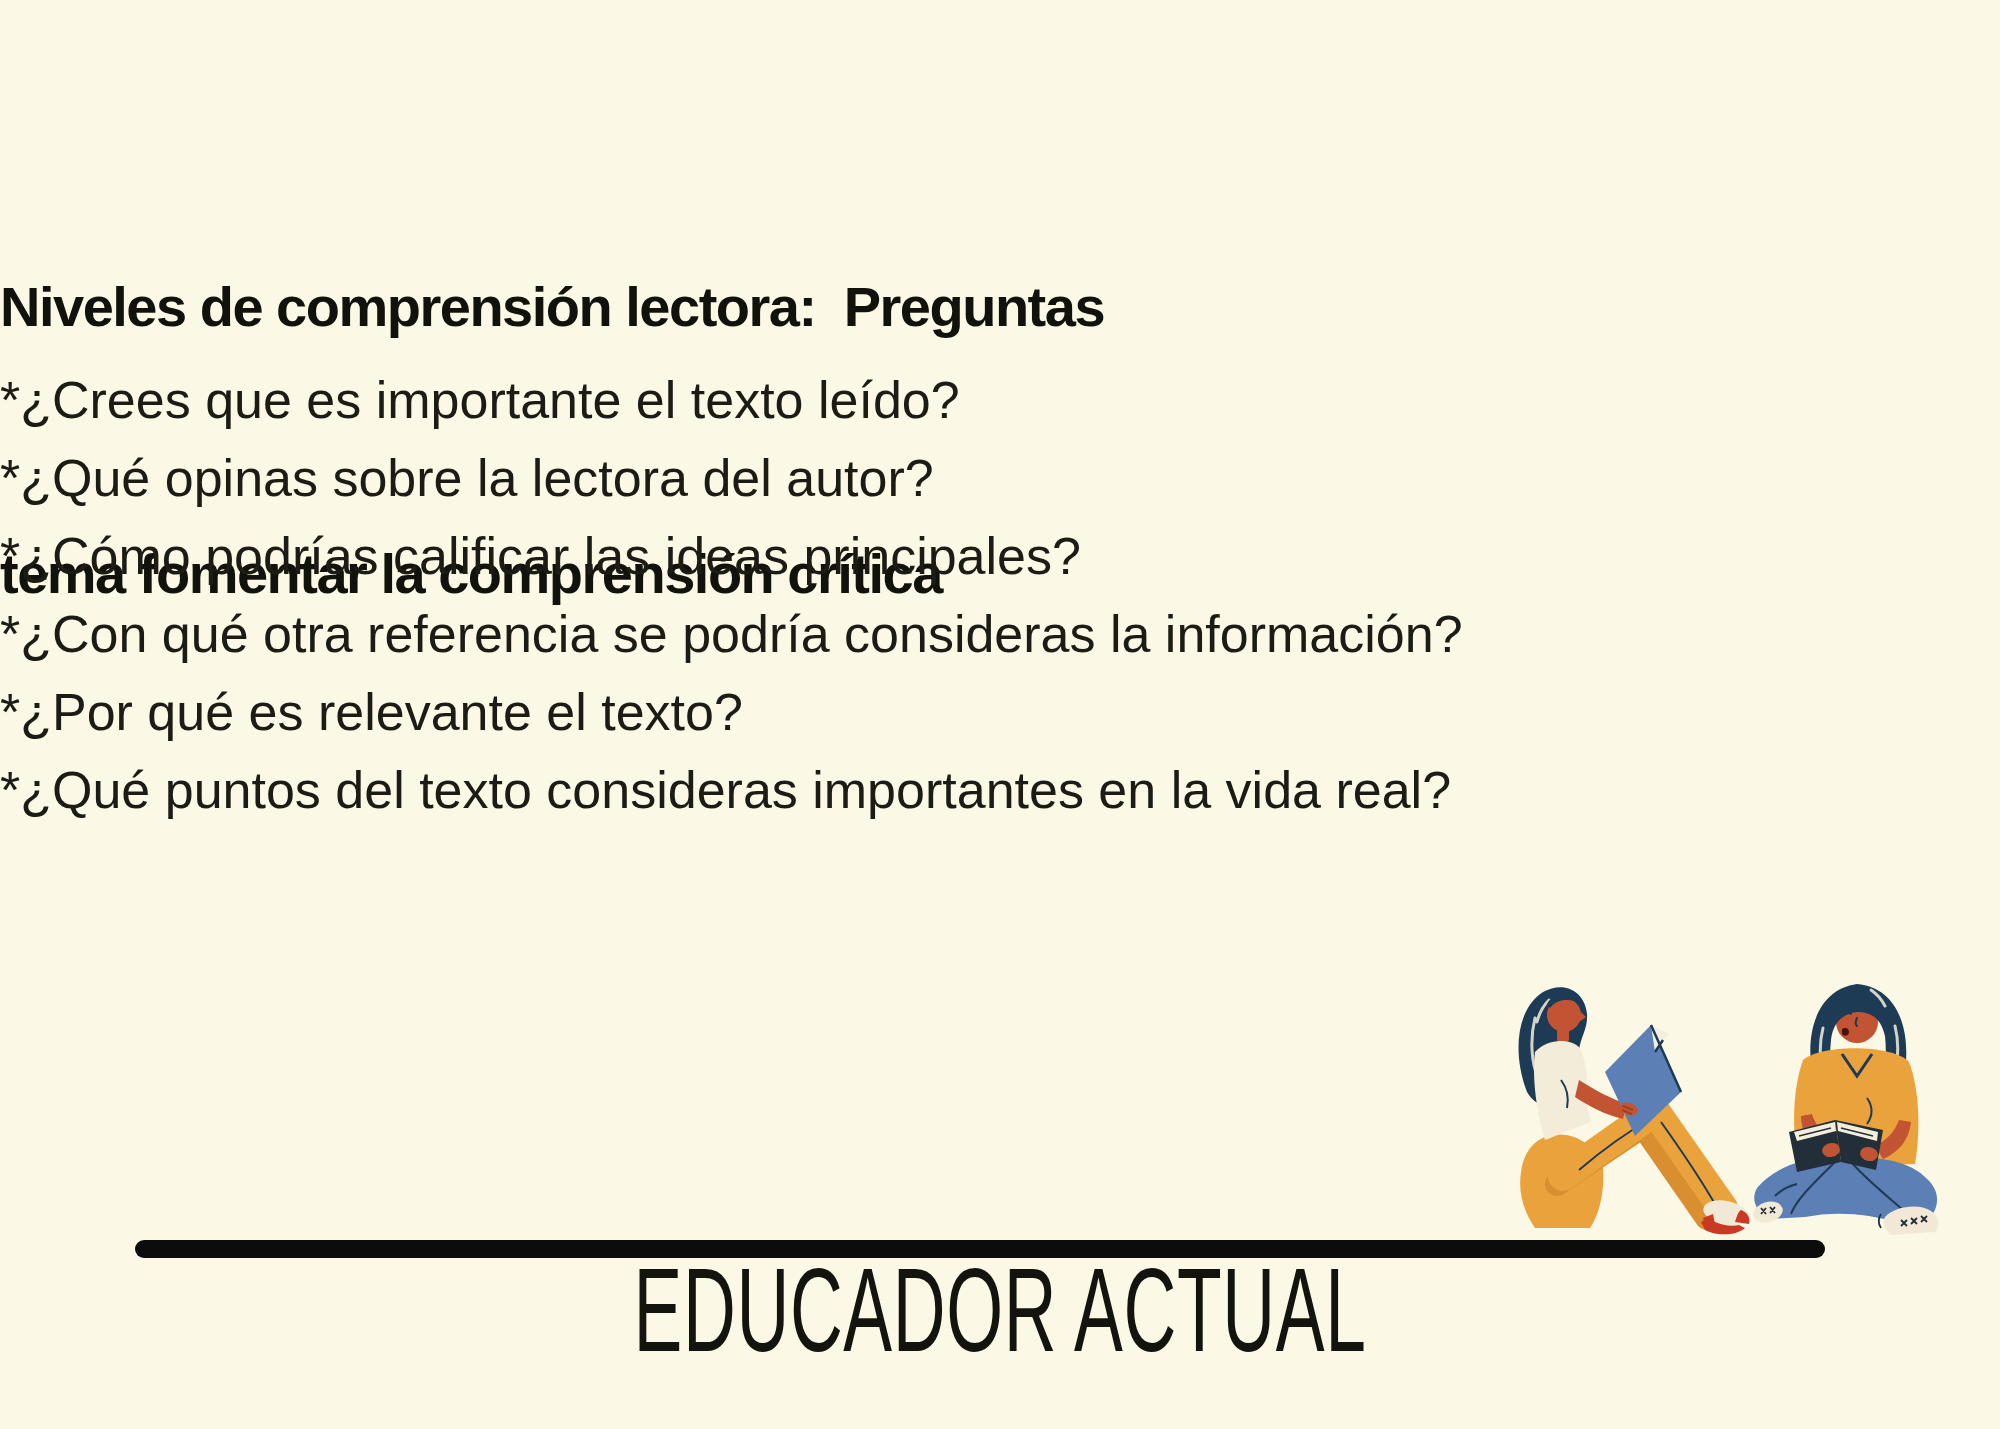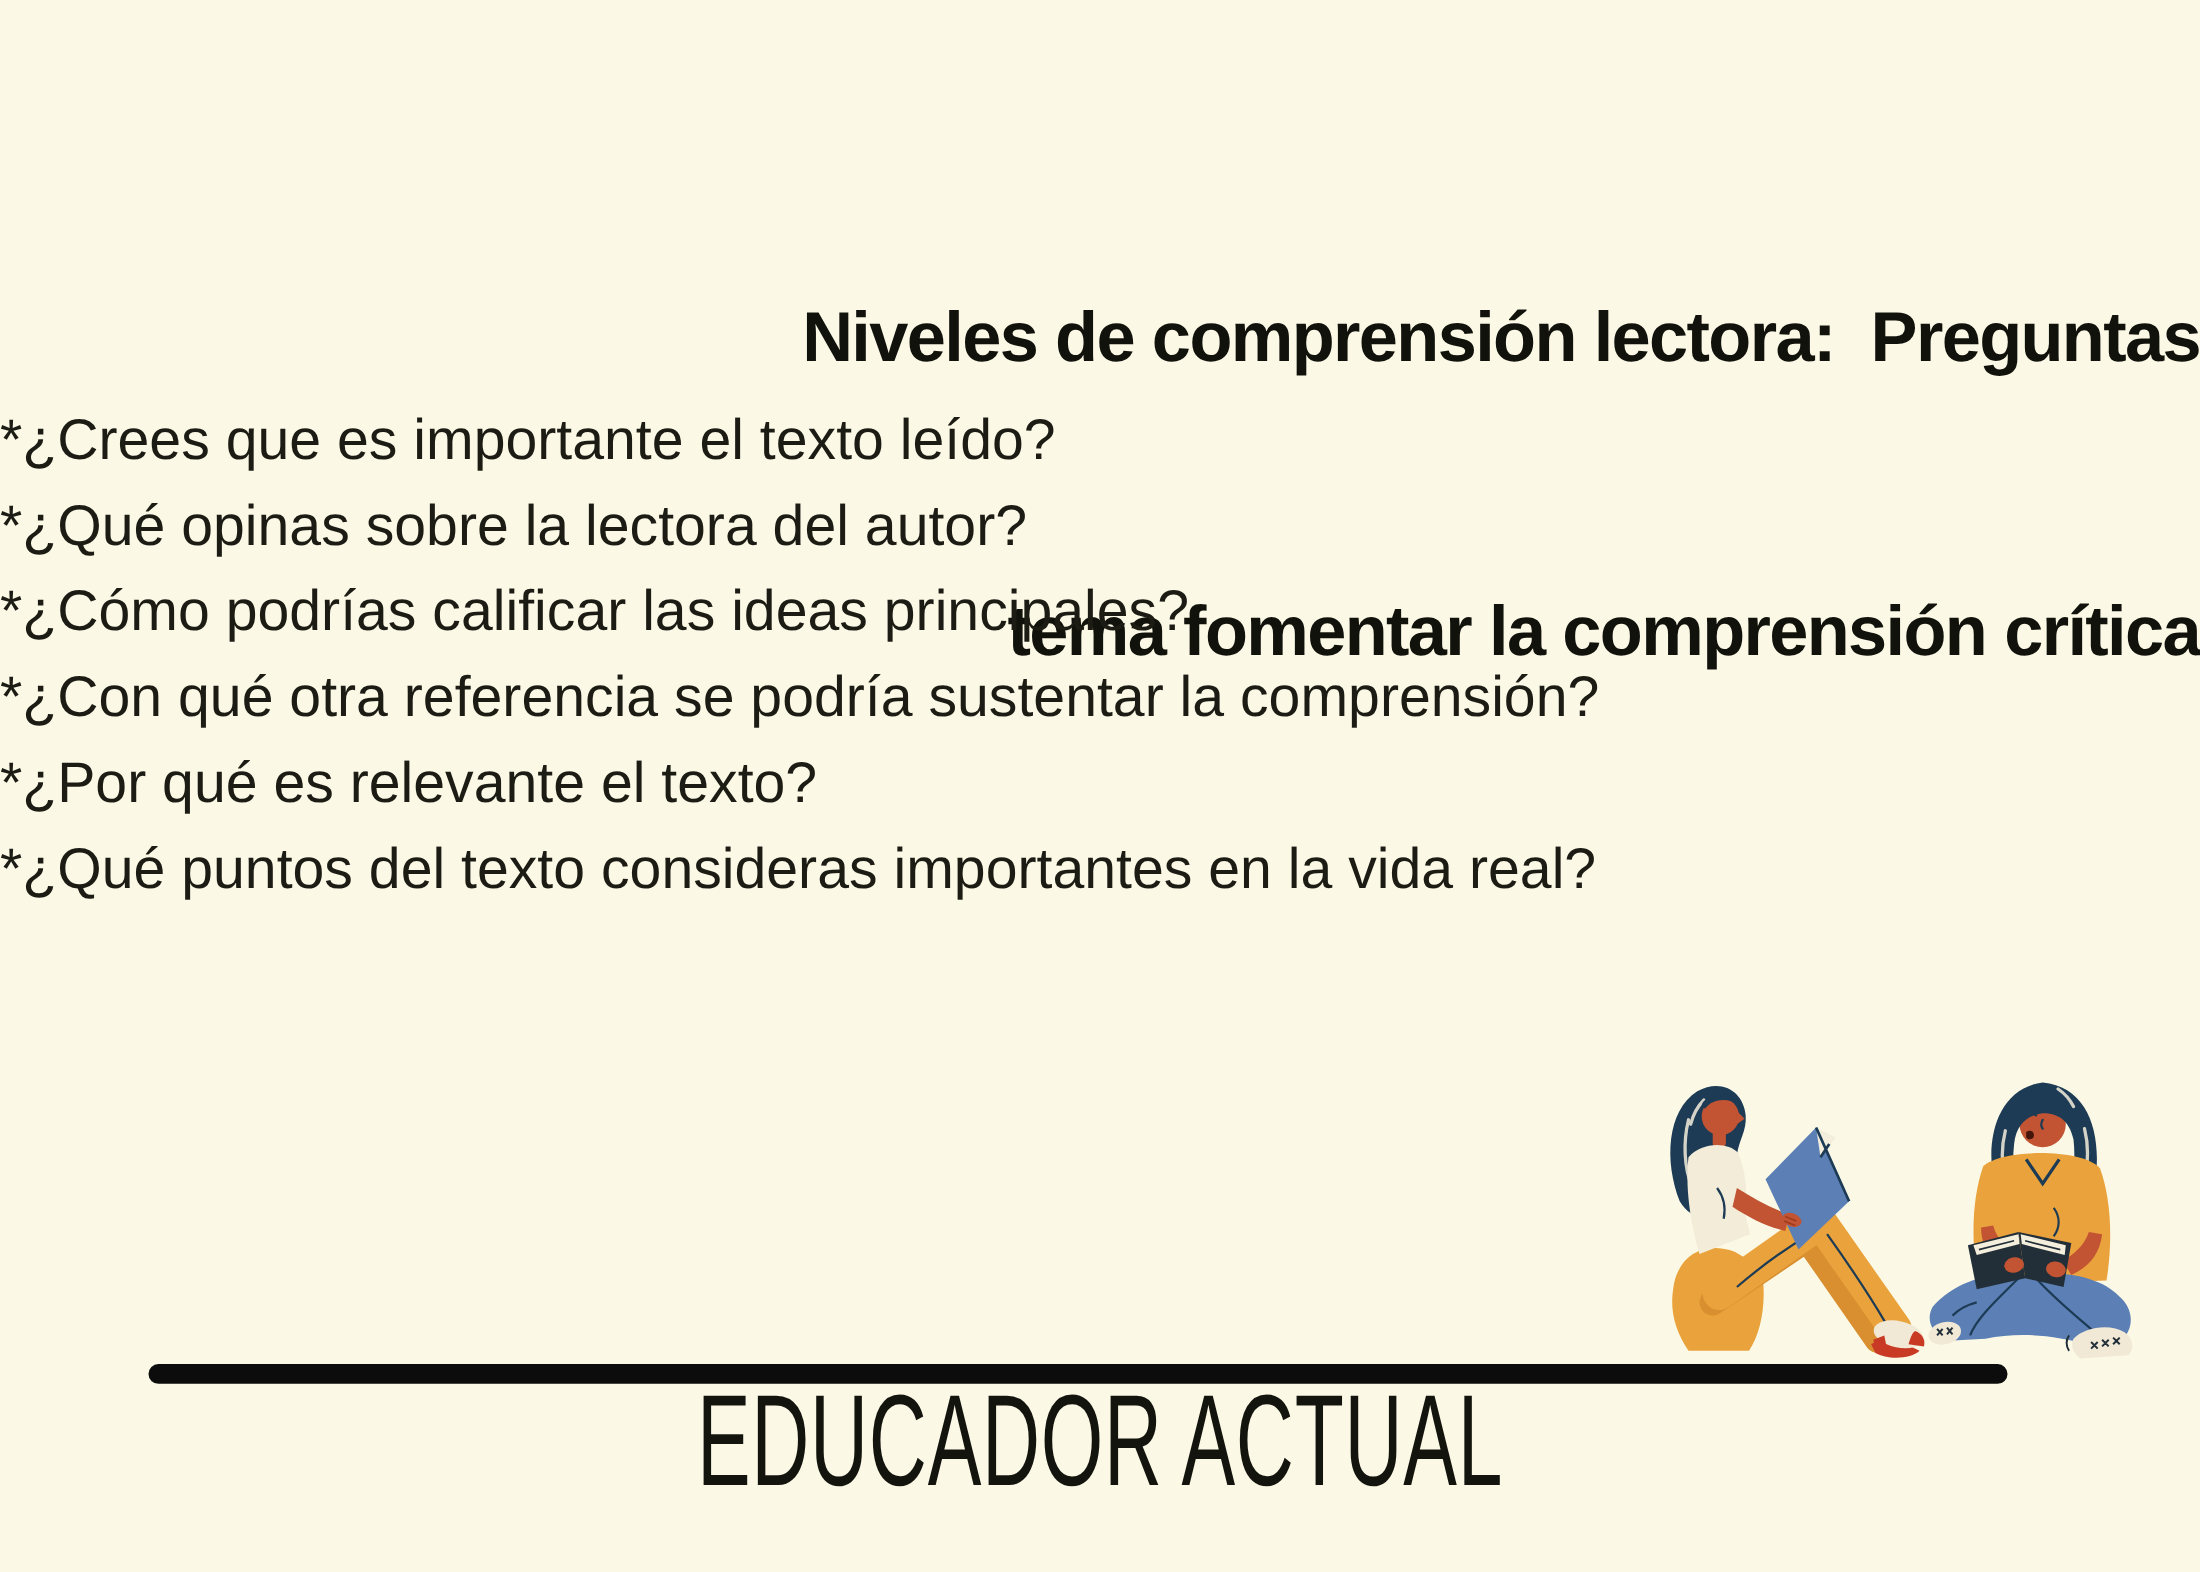--- a/index.html
+++ b/index.html
@@ -6,22 +6,22 @@
   body{
     width:2000px;height:1429px;
     background:#fbf9e6;
     position:relative;
     overflow:hidden;
     font-family:"Liberation Sans",sans-serif;
     color:#17170f;
   }
   .title{
     position:absolute;left:0;top:84px;width:2000px;
-    text-align:right;
-    font-size:64px;line-height:89px;font-weight:800;
+    text-align:left;
+    font-size:56px;line-height:89px;font-weight:800;
     letter-spacing:-1.5px;
     color:#12120c;
     white-space:pre-wrap;
   }
   .questions{
     position:absolute;left:0;top:361px;width:2000px;
     font-size:52px;line-height:78px;font-weight:400;
     color:#1c1c15;
   }
   .question-line{white-space:pre;}
@@ -48,21 +48,21 @@
 
 <div class="title">
   <div>Niveles de comprensión lectora:  Preguntas</div>
   <div>tema fomentar la comprensión crítica</div>
 </div>
 
 <div class="questions">
   <div class="question-line">*¿Crees que es importante el texto leído?</div>
   <div class="question-line">*¿Qué opinas sobre la lectora del autor?</div>
   <div class="question-line">*¿Cómo podrías calificar las ideas principales?</div>
-  <div class="question-line">*¿Con qué otra referencia se podría sustentar la comprensión?</div>
+  <div class="question-line">*¿Con qué otra referencia se podría consideras la información?</div>
   <div class="question-line">*¿Por qué es relevante el texto?</div>
   <div class="question-line">*¿Qué puntos del texto consideras importantes en la vida real?</div>
 </div>
 
 <svg class="illustration" viewBox="0 0 450 285" xmlns="http://www.w3.org/2000/svg">
 
   <g>
 
     <path d="M 16,202 C 20,170 45,158 72,168 L 96,182 C 102,212 96,242 85,258 L 30,258 C 18,240 13,222 16,202 Z" fill="#eaa33c"></path>
 

